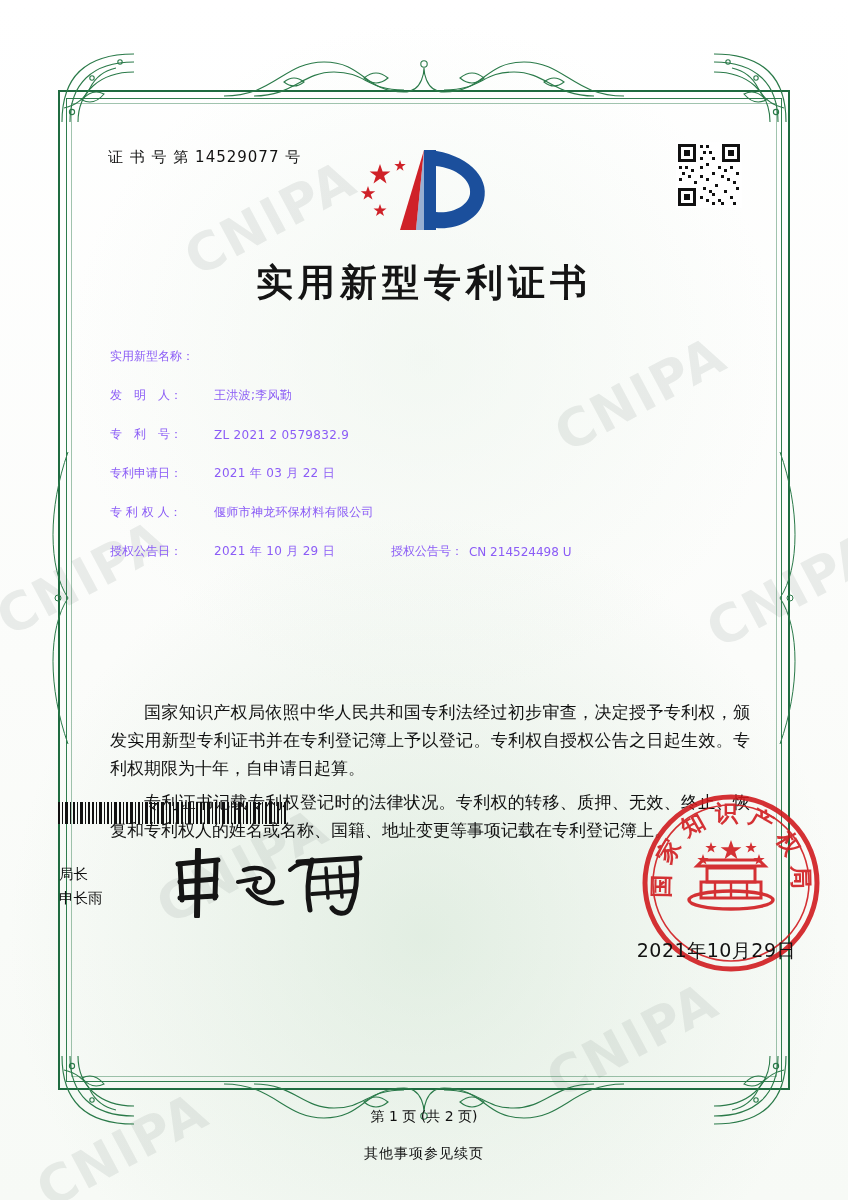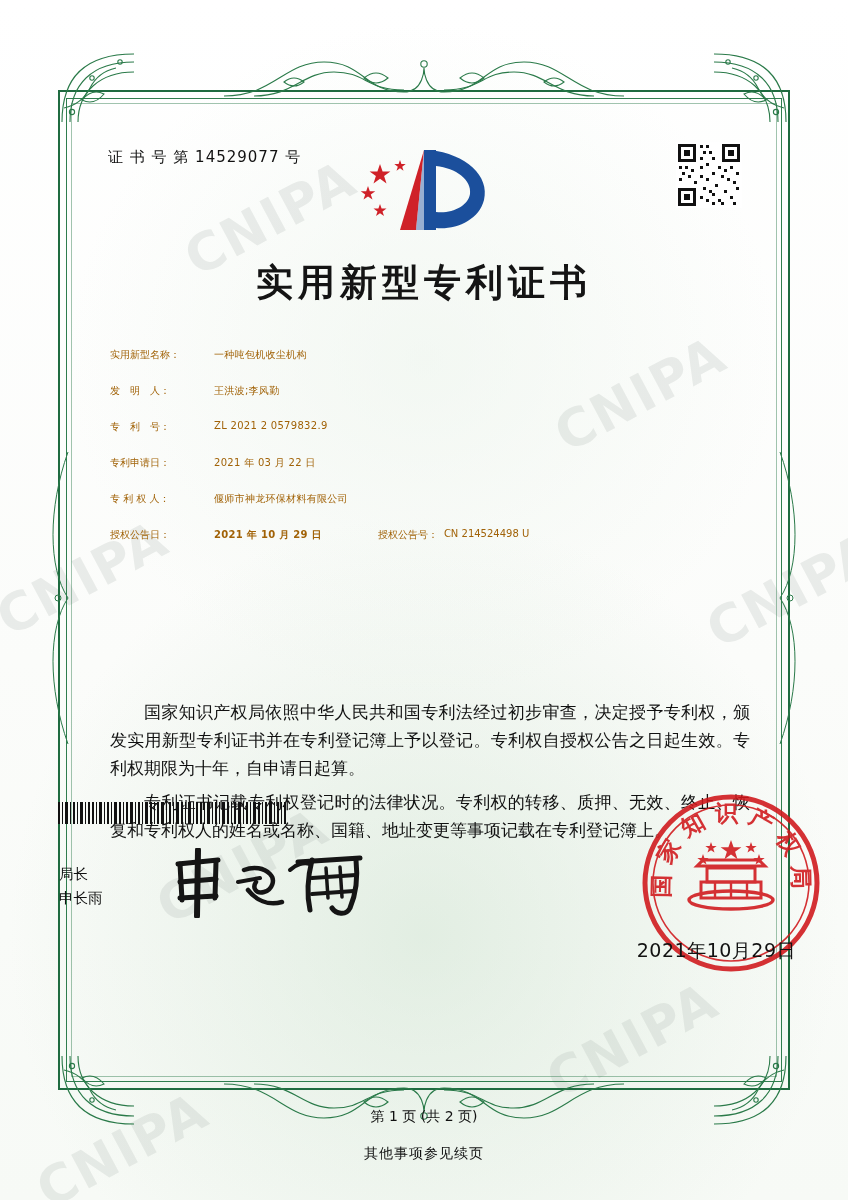--- a/index.html
+++ b/index.html
@@ -156,36 +156,36 @@
   }
 
   .fields {
     position: absolute;
     left: 14px;
     top: 228px;
     width: 640px;
   }
   .field-row {
     display: flex;
-    align-items: flex-start;
+    align-items: center;
     margin-bottom: 22px;
-    font-size: 10px;
-    color: #a16207;
+    font-size: 12px;
+    color: #8b5cf6;
   }
   .field-label {
     width: 104px;
     flex: 0 0 104px;
     letter-spacing: 0;
     white-space: nowrap;
   }
   .field-value {
     flex: 1 1 auto;
     letter-spacing: 0.3px;
   }
-  .field-row.dual .field-value { flex: 0 0 auto; font-weight: bold; }
+  .field-row.dual .field-value { flex: 0 0 auto; }
   .second-label {
     margin-left: 56px;
     white-space: nowrap;
   }
   .second-value {
     margin-left: 6px;
     white-space: nowrap;
   }
 
   .paragraphs {
@@ -454,21 +454,20 @@
           <polygon points="56,18 57.4,22.1 61.7,22.1 58.2,24.7 59.5,28.8 56,26.3 52.5,28.8 53.8,24.7 50.3,22.1 54.6,22.1"></polygon>
         </g>
       </svg>
     </div>
 
     <div class="title">实用新型专利证书</div>
 
     <div class="fields">
       <div class="field-row">
         <span class="field-label">实用新型名称：</span>
-        <span class="field-value">一种吨包机收尘机构</span>
       </div>
       <div class="field-row">
         <span class="field-label">发　明　人：</span>
         <span class="field-value">王洪波;李风勤</span>
       </div>
       <div class="field-row">
         <span class="field-label">专　利　号：</span>
         <span class="field-value">ZL 2021 2 0579832.9</span>
       </div>
       <div class="field-row">

